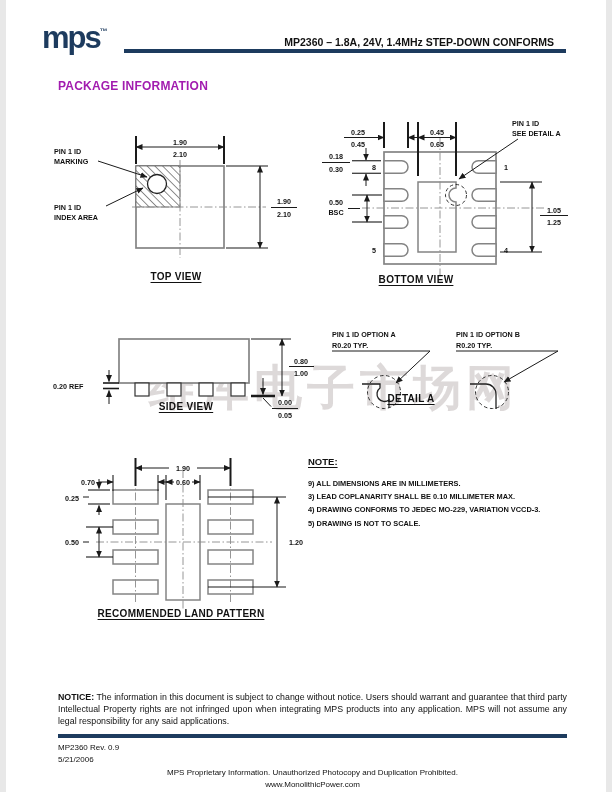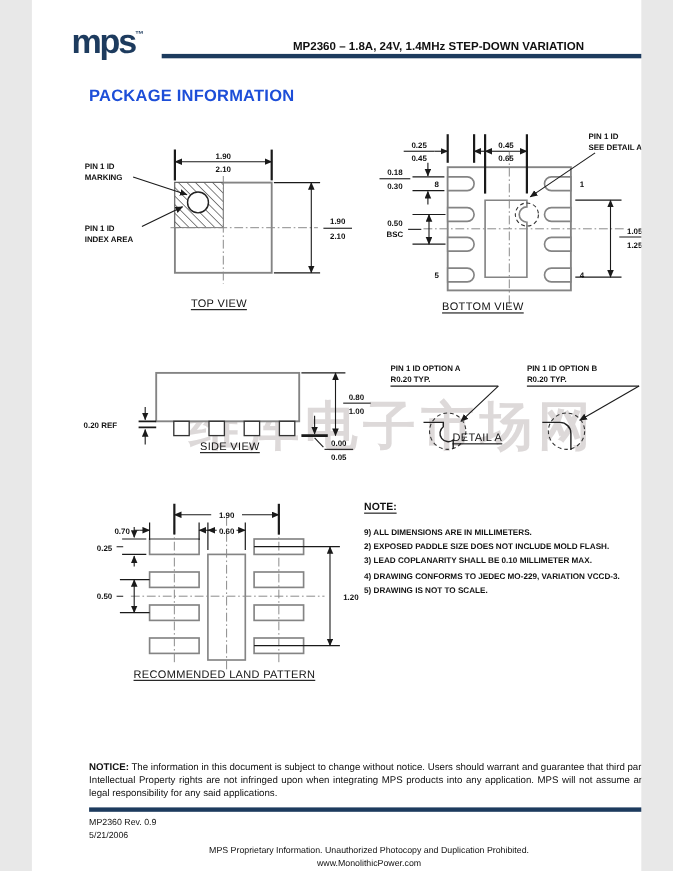--- a/index.html
+++ b/index.html
@@ -1,26 +1,26 @@
 <!DOCTYPE html>
 <html><head>
 <meta charset="utf-8">
 <style>
   html,body{margin:0;padding:0;background:#e8e8e8;}
-  .page{position:relative;width:554px;height:792px;background:#fff;font-family:"Liberation Sans",sans-serif;overflow:hidden;margin:0 auto;}
+  .page{position:relative;width:600px;height:792px;background:#fff;font-family:"Liberation Sans",sans-serif;overflow:hidden;margin:0 auto;}
   
   .logo{position:absolute;left:36px;top:22px;color:#1d3b5e;font-weight:bold;font-size:31px;letter-spacing:-2px;line-height:1;z-index:2;}
   .logo sup{font-size:8px;letter-spacing:0;vertical-align:14px;}
   .hdr-title{position:absolute;top:36px;right:52px;font-size:10.5px;font-weight:bold;color:#111;z-index:2;}
   .hdr-rule{position:absolute;left:118px;top:49px;width:442px;height:4px;background:#1d3b5e;z-index:2;}
-  .sec-title{position:absolute;left:52px;top:79px;font-size:15px;font-weight:bold;color:#1d4ed8;letter-spacing:.2px;z-index:2;}
+  .sec-title{position:absolute;left:52px;top:79px;font-size:12px;font-weight:bold;color:#a21caf;letter-spacing:.2px;z-index:2;}
   .pkg-title{position:absolute;left:0;top:106px;width:612px;text-align:center;font-size:11px;font-weight:bold;color:#111;z-index:2;}
   
   svg.draw{position:absolute;z-index:1;overflow:visible;}
-  .caption{position:absolute;font-size:10px;font-weight:normal;color:#111;text-decoration:underline;text-underline-offset:2px;text-align:center;z-index:2;letter-spacing:.3px;}
+  .caption{position:absolute;font-size:10px;font-weight:bold;color:#111;text-decoration:underline;text-underline-offset:2px;text-align:center;z-index:2;letter-spacing:.3px;}
   .outline-f{fill:#fff;stroke:#848484;stroke-width:1.7;}
   .pad{fill:#fff;stroke:#848484;stroke-width:1.5;}
   .dim{stroke:#1a1a1a;stroke-width:1;fill:none;}
   .tick{stroke:#1a1a1a;stroke-width:2;}
   .ext{stroke:#1a1a1a;stroke-width:1.1;}
   .cl{stroke:#8a8a8a;stroke-width:.9;stroke-dasharray:8 2.5 1.5 2.5;fill:none;}
   .dash{stroke:#333;stroke-width:1;stroke-dasharray:3.5 2.6;fill:none;}
   .glyph{stroke:#222;stroke-width:1.3;fill:none;}
   .t{font-family:"Liberation Sans",sans-serif;font-size:7.2px;font-weight:bold;fill:#111;}
   .tm{text-anchor:middle;}
@@ -53,21 +53,21 @@
         <path d="M0,0 L7,3 L0,6 Z" fill="#1a1a1a"></path>
       </marker>
       <pattern id="hatch" patternUnits="userSpaceOnUse" width="5.5" height="5.5" patternTransform="rotate(-45)">
         <rect width="5.5" height="5.5" fill="#ffffff"></rect>
         <line x1="0" y1="0" x2="0" y2="5.5" stroke="#333" stroke-width="1.1"></line>
       </pattern>
     </defs>
   </svg>
 
   <div class="logo"><span>mps</span><sup>™</sup></div>
-  <div class="hdr-title">MP2360 – 1.8A, 24V, 1.4MHz STEP-DOWN VARIATION</div>
+  <div class="hdr-title">MP2360 – 1.8A, 24V, 1.4MHz STEP-DOWN CONFORMS</div>
   <div class="hdr-rule"></div>
   <div class="sec-title">PACKAGE INFORMATION</div>
 
   <div class="watermark">维库电子市场网</div>
 
   <svg class="draw" style="left:40px;top:120px" width="260" height="150" viewBox="0 0 260 150">
 
     <line class="tick" x1="90" y1="16" x2="90" y2="44"></line>
     <line class="tick" x1="178" y1="16" x2="178" y2="44"></line>
     <line class="dim" x1="90" y1="27" x2="178" y2="27" marker-start="url(#ahr)" marker-end="url(#ah)"></line>
@@ -259,21 +259,20 @@
     <line class="ext" x1="150" y1="45" x2="228" y2="45"></line>
     <line class="ext" x1="150" y1="135" x2="228" y2="135"></line>
     <line class="dim" x1="219" y1="45" x2="219" y2="135" marker-start="url(#ahr)" marker-end="url(#ah)"></line>
     <text class="t tm" x="238" y="93">1.20</text>
   </svg>
   <div class="caption" style="left:50px;top:608px;width:250px">RECOMMENDED LAND PATTERN</div>
 
   <div class="note">
     <h4>NOTE:</h4>
     <div class="note-item">9) ALL DIMENSIONS ARE IN MILLIMETERS.</div>
-    <div class="note-item">2) EXPOSED PADDLE SIZE DOES NOT INCLUDE MOLD FLASH.</div>
     <div class="note-item">3) LEAD COPLANARITY SHALL BE 0.10 MILLIMETER MAX.</div>
     <div class="note-item">4) DRAWING CONFORMS TO JEDEC MO-229, VARIATION VCCD-3.</div>
     <div class="note-item">5) DRAWING IS NOT TO SCALE.</div>
   </div>
 
   <div class="notice"><b>NOTICE:</b><span> The information in this document is subject to change without notice. Users should warrant and guarantee that third party Intellectual Property rights are not infringed upon when integrating MPS products into any application. MPS will not assume any legal responsibility for any said applications.</span></div>
   <div class="rule2"></div>
   <div class="footer">
     <div class="f-left">
       <div>MP2360 Rev. 0.9</div>

